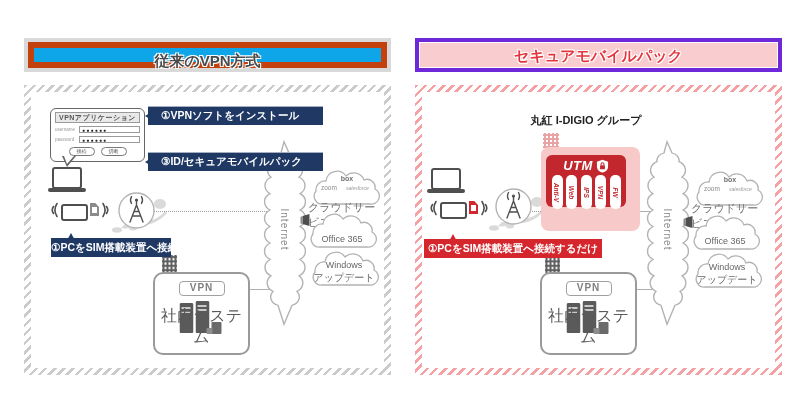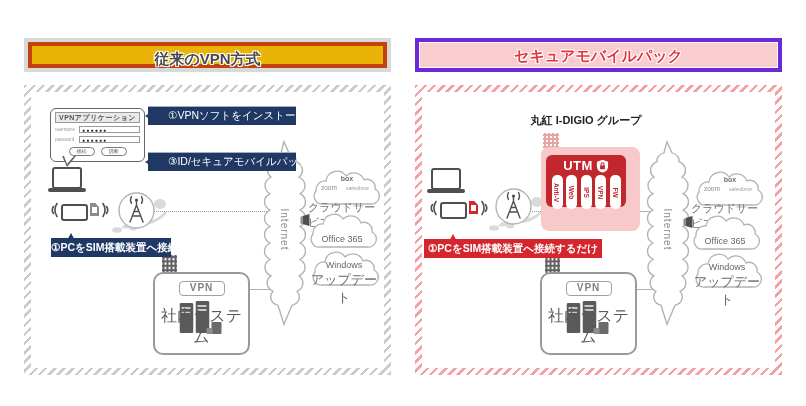--- a/index.html
+++ b/index.html
@@ -6,21 +6,21 @@
   body { font-family:"Liberation Sans", sans-serif; background:#fff; }
   .canvas { position:relative; width:806px; height:406px; background:#fff; overflow:hidden; }
   .panel { position:absolute; top:38px; width:367px; }
   .panel-left { left:24px; } .panel-right { left:415px; }
 
   .hdr { padding:4px; height:34px; }
   .hdr-gray { background:#d9d9d9; }
   .hdr-pink { background:#6d28d9; }
   .hdr-inner { height:26px; line-height:25px; text-align:center; font-weight:bold; font-size:15px;
     text-shadow:1px 1px 0 #fff,-1px -1px 0 #fff,1px -1px 0 #fff,-1px 1px 0 #fff; }
-  .hdr-gray .hdr-inner { border:4px solid #c2410c; background:#eab308; color:#4a4a4a; }
+  .hdr-gray .hdr-inner { border:6px solid #c2410c; background:#0ea5e9; color:#4a4a4a; }
   .hdr-pink .hdr-inner { border:1px solid #fff; background:#f9cdd0; color:#e5353c; }
 
   .diagram { margin-top:13px; height:290px; padding:7px; }
   .diagram-gray { background:repeating-linear-gradient(135deg,#cbcbcb 0 2.5px,#fff 2.5px 6.5px); }
   .diagram-pink { background:repeating-linear-gradient(135deg,#f5a0a3 0 2.5px,#fff 2.5px 6.5px); }
   .inner { position:relative; width:100%; height:100%; background:#fff; }
 
   .abs { position:absolute; }
 
   
@@ -34,22 +34,22 @@
     color:#555; text-align:center; height:11px; line-height:10px; letter-spacing:0.5px; }
   .app-row { display:flex; align-items:center; margin-top:2.5px; }
   .app-lbl { width:24px; font-size:4.5px; color:#9a9a9a; }
   .app-field { flex:1; border:1px solid #9a9a9a; height:7.5px; font-size:5px; letter-spacing:1.2px;
     color:#222; line-height:6.5px; padding-left:2px; overflow:hidden; }
   .app-btns { display:flex; justify-content:center; gap:6px; margin-top:3.5px; }
   .app-btn { width:26px; height:9px; border:1px solid #777; border-radius:5px; font-size:5px;
     color:#555; text-align:center; line-height:7.5px; background:#fff; }
 
   
-  .step { left:117px; width:148px; height:19px; background:#1f3864; color:#fff; font-weight:normal;
-    font-size:10.5px; line-height:19px; padding-left:20px; white-space:nowrap; z-index:3;
+  .step { left:117px; width:175px; height:19px; background:#1f3864; color:#fff; font-weight:bold;
+    font-size:10.5px; line-height:19px; padding-left:13px; white-space:nowrap; z-index:3;
     box-shadow:0 1px 0 rgba(255,255,255,.6) inset; }
   .step:before { content:''; position:absolute; left:-8px; top:50%; transform:translateY(-50%);
     border:5px solid transparent; border-right:8px solid #1f3864; }
 
   
   .connect-navy { background:#1f3864; }
   .connect-red { background:#d5262d; }
   .connect { height:19px; color:#fff; font-weight:bold; font-size:10.5px; line-height:19px;
     text-align:center; white-space:nowrap; z-index:3; }
   .ptr-navy { width:0; height:0; border:6px solid transparent; border-bottom:11px solid #1f3864; z-index:3; }
@@ -92,29 +92,29 @@
 
   
   .cloud { width:74px; height:38px; z-index:2; }
   .cloud svg { position:absolute; left:0; top:0; }
   .c-box { position:absolute; left:0; right:-4px; top:5px; text-align:center; font-size:7px; font-weight:bold; color:#6f6f6f; }
   .c-zoom { position:absolute; left:13px; top:13.5px; font-size:6.5px; color:#8a8a8a; }
   .c-sf { position:absolute; left:38px; top:14.5px; font-size:5px; color:#9a9a9a; font-style:italic; }
   .c-label { position:absolute; left:0; right:0; top:30px; font-size:11px; color:#6f6f6f; }
   .c-office { position:absolute; left:0; right:0; top:21px; text-align:center; font-size:9px; color:#666; }
   .c-win1 { position:absolute; left:0; right:0; top:9px; text-align:center; font-size:9px; color:#666; }
-  .c-win2 { position:absolute; left:0; right:0; top:20px; text-align:center; font-size:13px; color:#666; }
+  .c-win2 { position:absolute; left:0; right:0; top:20px; text-align:center; font-size:10px; color:#666; }
   .office-logo { position:absolute; left:50%; transform:translateX(-50%); top:6px; }
 
   .inet-label { width:60px; text-align:center; transform:rotate(90deg); font-size:10px; color:#8a8a8a;
     letter-spacing:1px; z-index:2; }
 
   
   .utm-pink { width:99px; height:84px; background:#f7c9c9; border-radius:8px; z-index:2; }
-  .utm-red { position:absolute; left:5px; top:8px; width:80px; height:52px; background:#c1272d; border-radius:6px; }
+  .utm-red { position:absolute; left:5px; top:8px; width:80px; height:52px; background:#c1272d; border-radius:6px;font-style:italic; }
   .utm-head { display:flex; align-items:center; justify-content:center; gap:3px; margin-top:3px; }
   .utm-title { color:#fff; font-weight:bold; font-size:13px; letter-spacing:0.5px; }
   .pills { display:flex; justify-content:center; gap:3.5px; margin-top:2px; }
   .pill { width:11px; height:34px; background:#fff; border-radius:5px; display:flex; align-items:center; justify-content:center; }
   .pill span { transform:rotate(90deg); font-size:6.5px; font-weight:bold; color:#c1272d; white-space:nowrap; }
 
   .group-label { text-align:center; font-size:11px; font-weight:bold; color:#222; white-space:nowrap; z-index:2; }
 </style>
 </head>
 <body>

